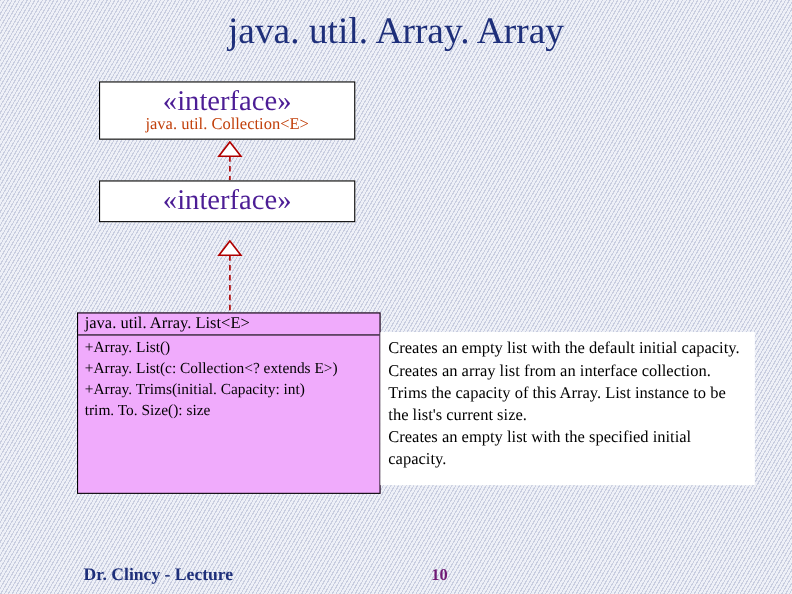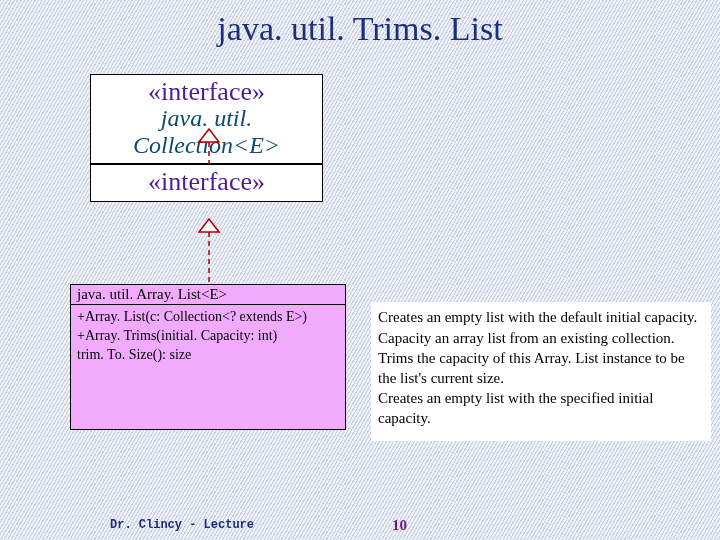--- a/index.html
+++ b/index.html
@@ -22,54 +22,54 @@
     font-weight:400;
   }
   .uml-box{
     position:absolute;
     background:#fff;
     border:1px solid #000;
     text-align:center;
     box-sizing:border-box;
   }
   .stereo{font-size:26px;color:#4c1d95}
-  .ifname{font-style:italic;font-size:24px;color:#0c4a6e;margin-top:-2px}
+  .ifname{font-size:15px;color:#c2410c;margin-top:-2px}
   .gen-arrow{position:absolute}
   .gen-arrow svg{display:block}
   .class-box{
     position:absolute;left:70px;top:284px;width:276px;
     background:#f0abfc;border:1px solid #000;box-sizing:border-box;
   }
   .class-title{
     border-bottom:1px solid #000;padding:1px 6px;font-size:15px;color:#000;
     font-weight:400;text-align:left;
   }
   .ops{padding:3px 6px 18px 6px;font-size:14px;text-align:left;line-height:1.35}
   .ops-spacer{height:46px}
   .desc-box{
     position:absolute;left:346px;top:302px;width:340px;
     background:#fff;border:1px solid #fff;box-sizing:border-box;
-    padding:4px 6px 12px 6px;font-size:15px;line-height:1.3;text-align:left;margin-left:25px;
+    padding:4px 6px 12px 6px;font-size:15px;line-height:1.3;text-align:left;
   }
   .desc-box div{margin-top:1px}
   .footer{
     position:absolute;left:0;bottom:8px;width:100%;
     display:flex;align-items:center;
   }
   .footer .author{
-    margin-left:110px;color:#1e2f7a;font-weight:700;font-size:12px;font-family:Liberation Mono, monospace;
+    margin-left:76px;color:#1e2f7a;font-weight:700;font-size:16px;
   }
   .footer .pagenum{
     position:absolute;left:392px;color:#701a75;font-weight:700;font-size:15px;
   }
 </style>
 </head>
 <body>
 
-<div class="title">java. util. Trims. List</div>
+<div class="title">java. util. Array. Array</div>
 
 <div class="uml-box" style="left:90px;top:74px;width:233px;padding:2px 0 4px 0">
   <div class="stereo">«interface»</div>
   <div class="ifname">java. util. Collection&lt;E&gt;</div>
 </div>
 
 <div class="gen-arrow" style="left:197px;top:128px">
   <svg width="24" height="36">
     <polygon points="12,1 22,14 2,14" fill="#fff" stroke="#b00000" stroke-width="1.5"></polygon>
     <line x1="12" y1="14" x2="12" y2="36" stroke="#b00000" stroke-width="1.5" stroke-dasharray="5 4"></line>
@@ -83,30 +83,31 @@
 <div class="gen-arrow" style="left:197px;top:218px">
   <svg width="24" height="66">
     <polygon points="12,1 22,14 2,14" fill="#fff" stroke="#b00000" stroke-width="1.5"></polygon>
     <line x1="12" y1="14" x2="12" y2="66" stroke="#b00000" stroke-width="1.5" stroke-dasharray="5 4"></line>
   </svg>
 </div>
 
 <div class="class-box">
   <div class="class-title">java. util. Array. List&lt;E&gt;</div>
   <div class="ops">
+    <div>+Array. List()</div>
     <div>+Array. List(c: Collection&lt;? extends E&gt;)</div>
     <div>+Array. Trims(initial. Capacity: int)</div>
     <div>  trim. To. Size(): size</div>
     <div class="ops-spacer"></div>
   </div>
 </div>
 
 <div class="desc-box">
   <div>Creates an empty list with the default initial capacity.</div>
-  <div>Capacity an array list from an existing collection.</div>
+  <div>Creates an array list from an interface collection.</div>
   <div>Trims the capacity of this Array. List instance to be the list's current size.</div>
   <div>Creates an empty list with the specified initial capacity.</div>
 </div>
 
 <div class="footer">
   <span class="author">Dr. Clincy - Lecture</span>
   <span class="pagenum">10</span>
 </div>
 
 </body></html>

